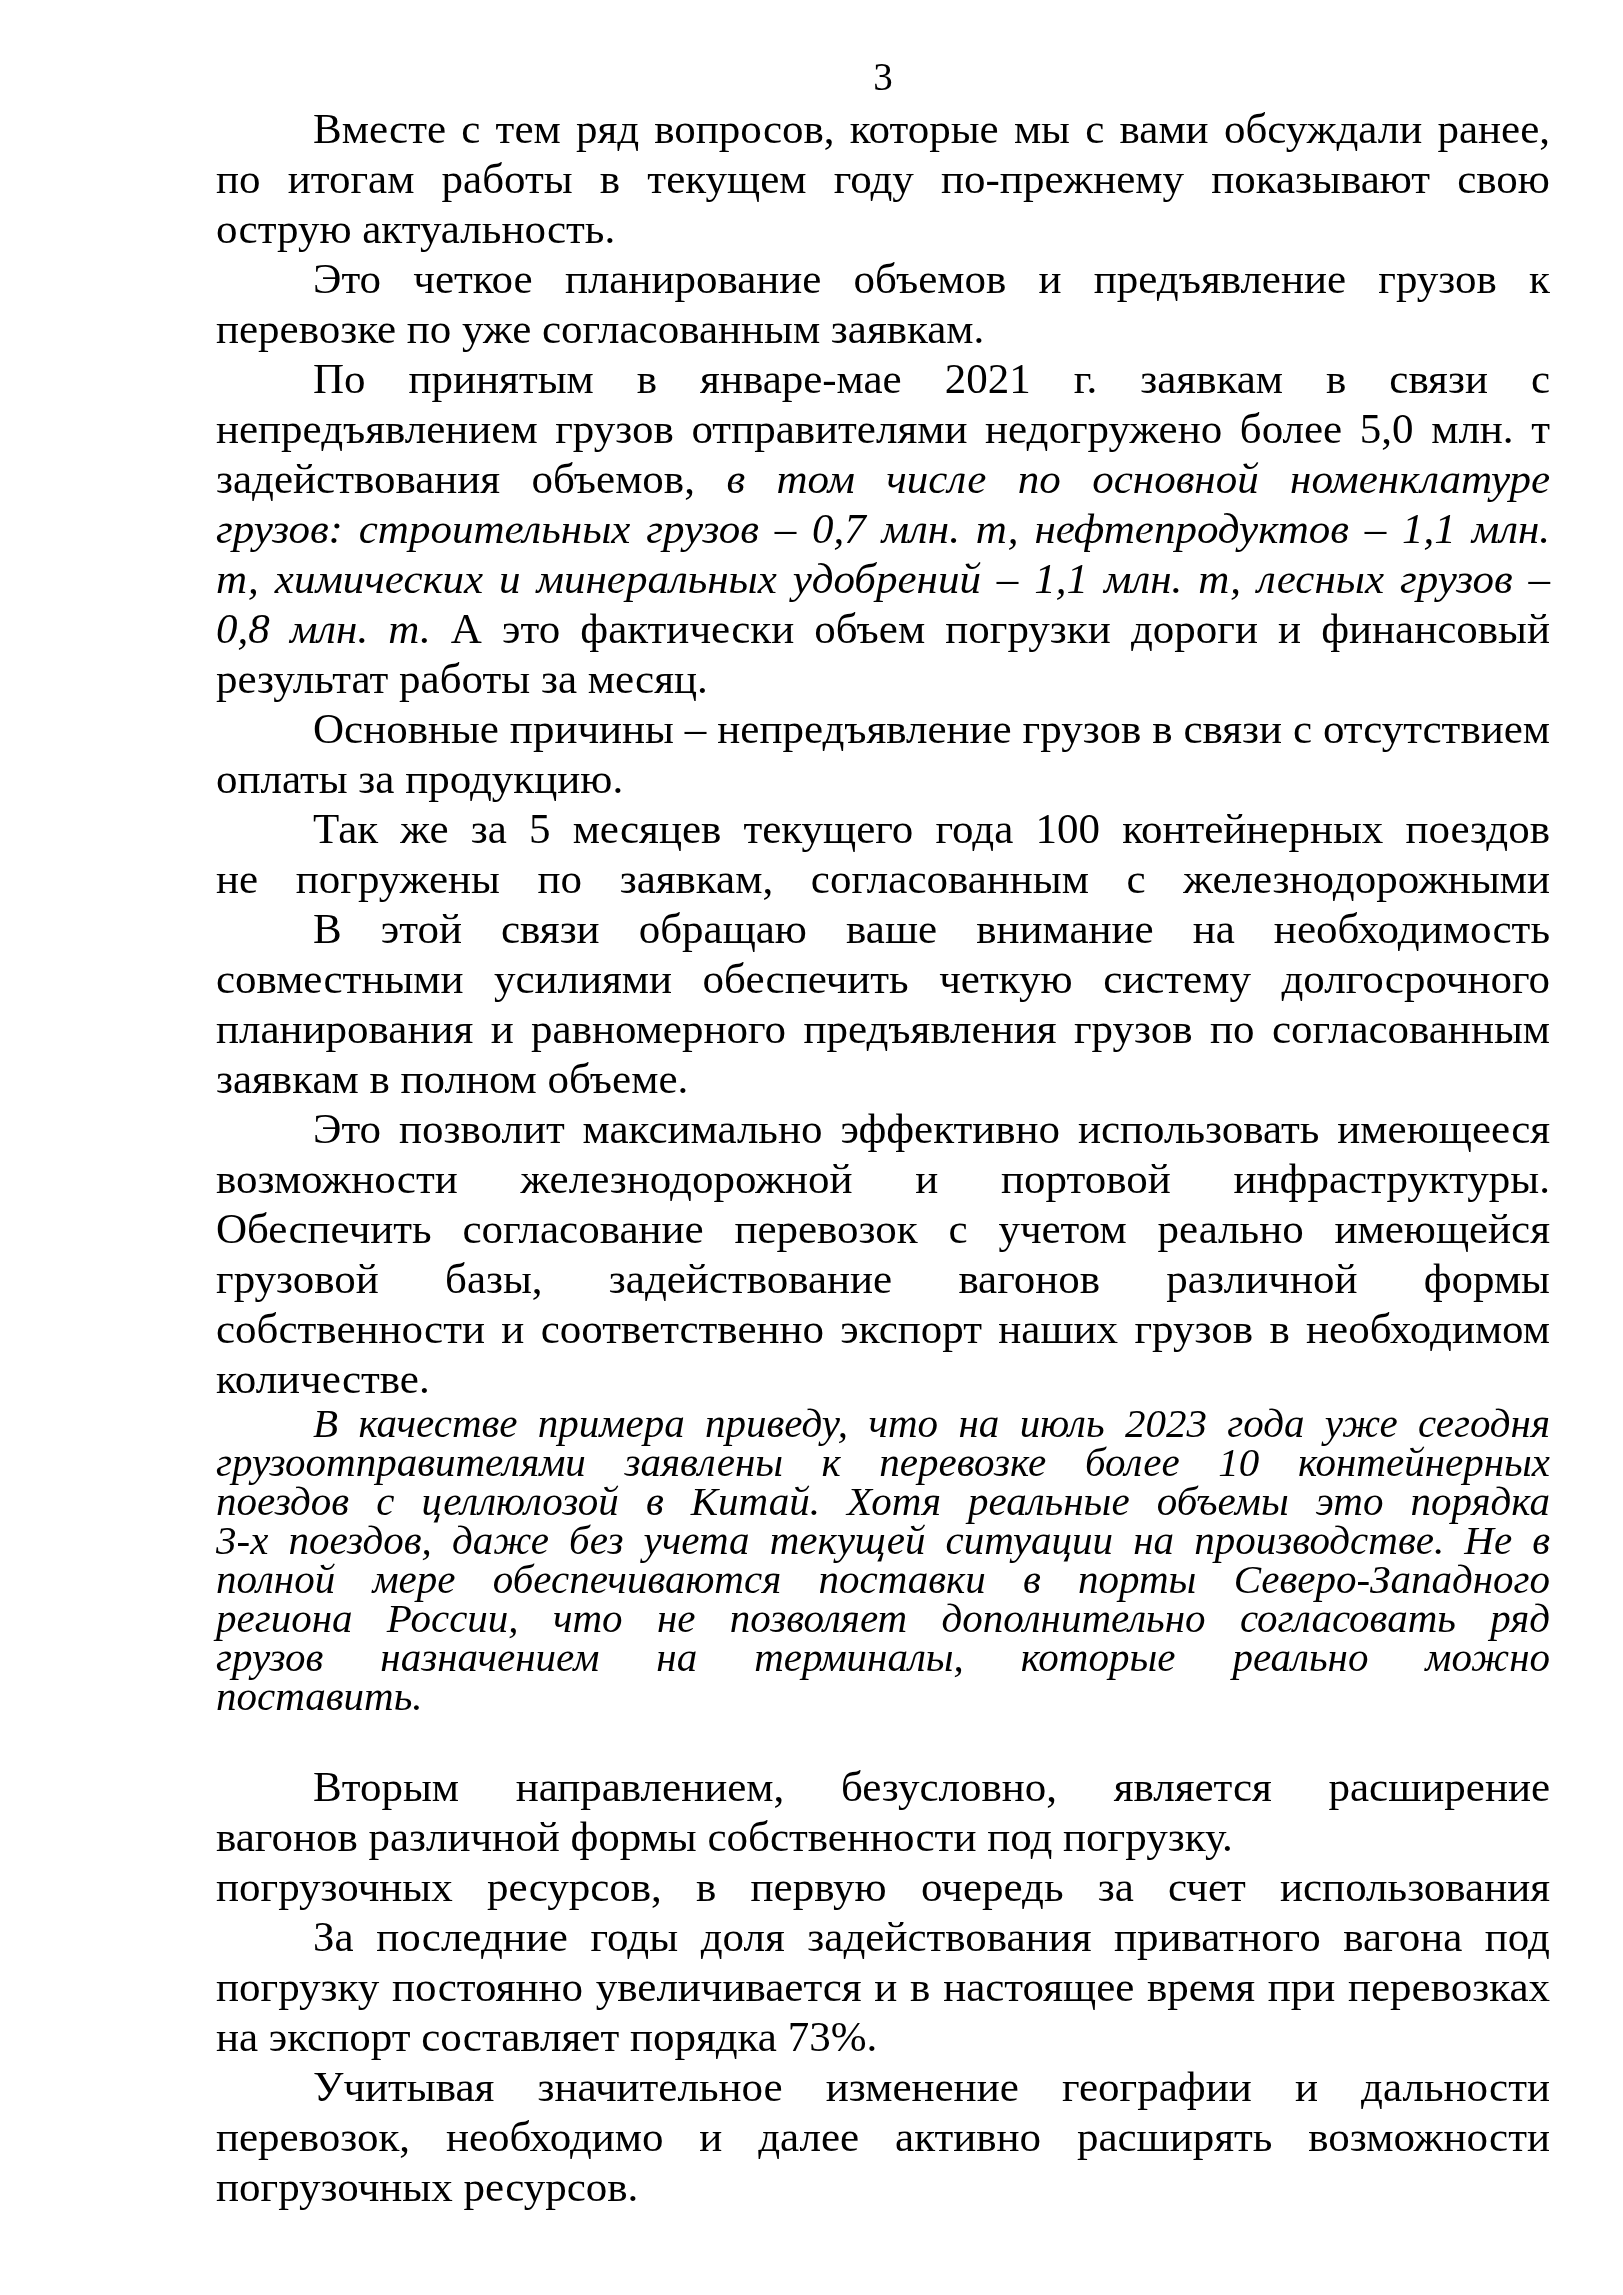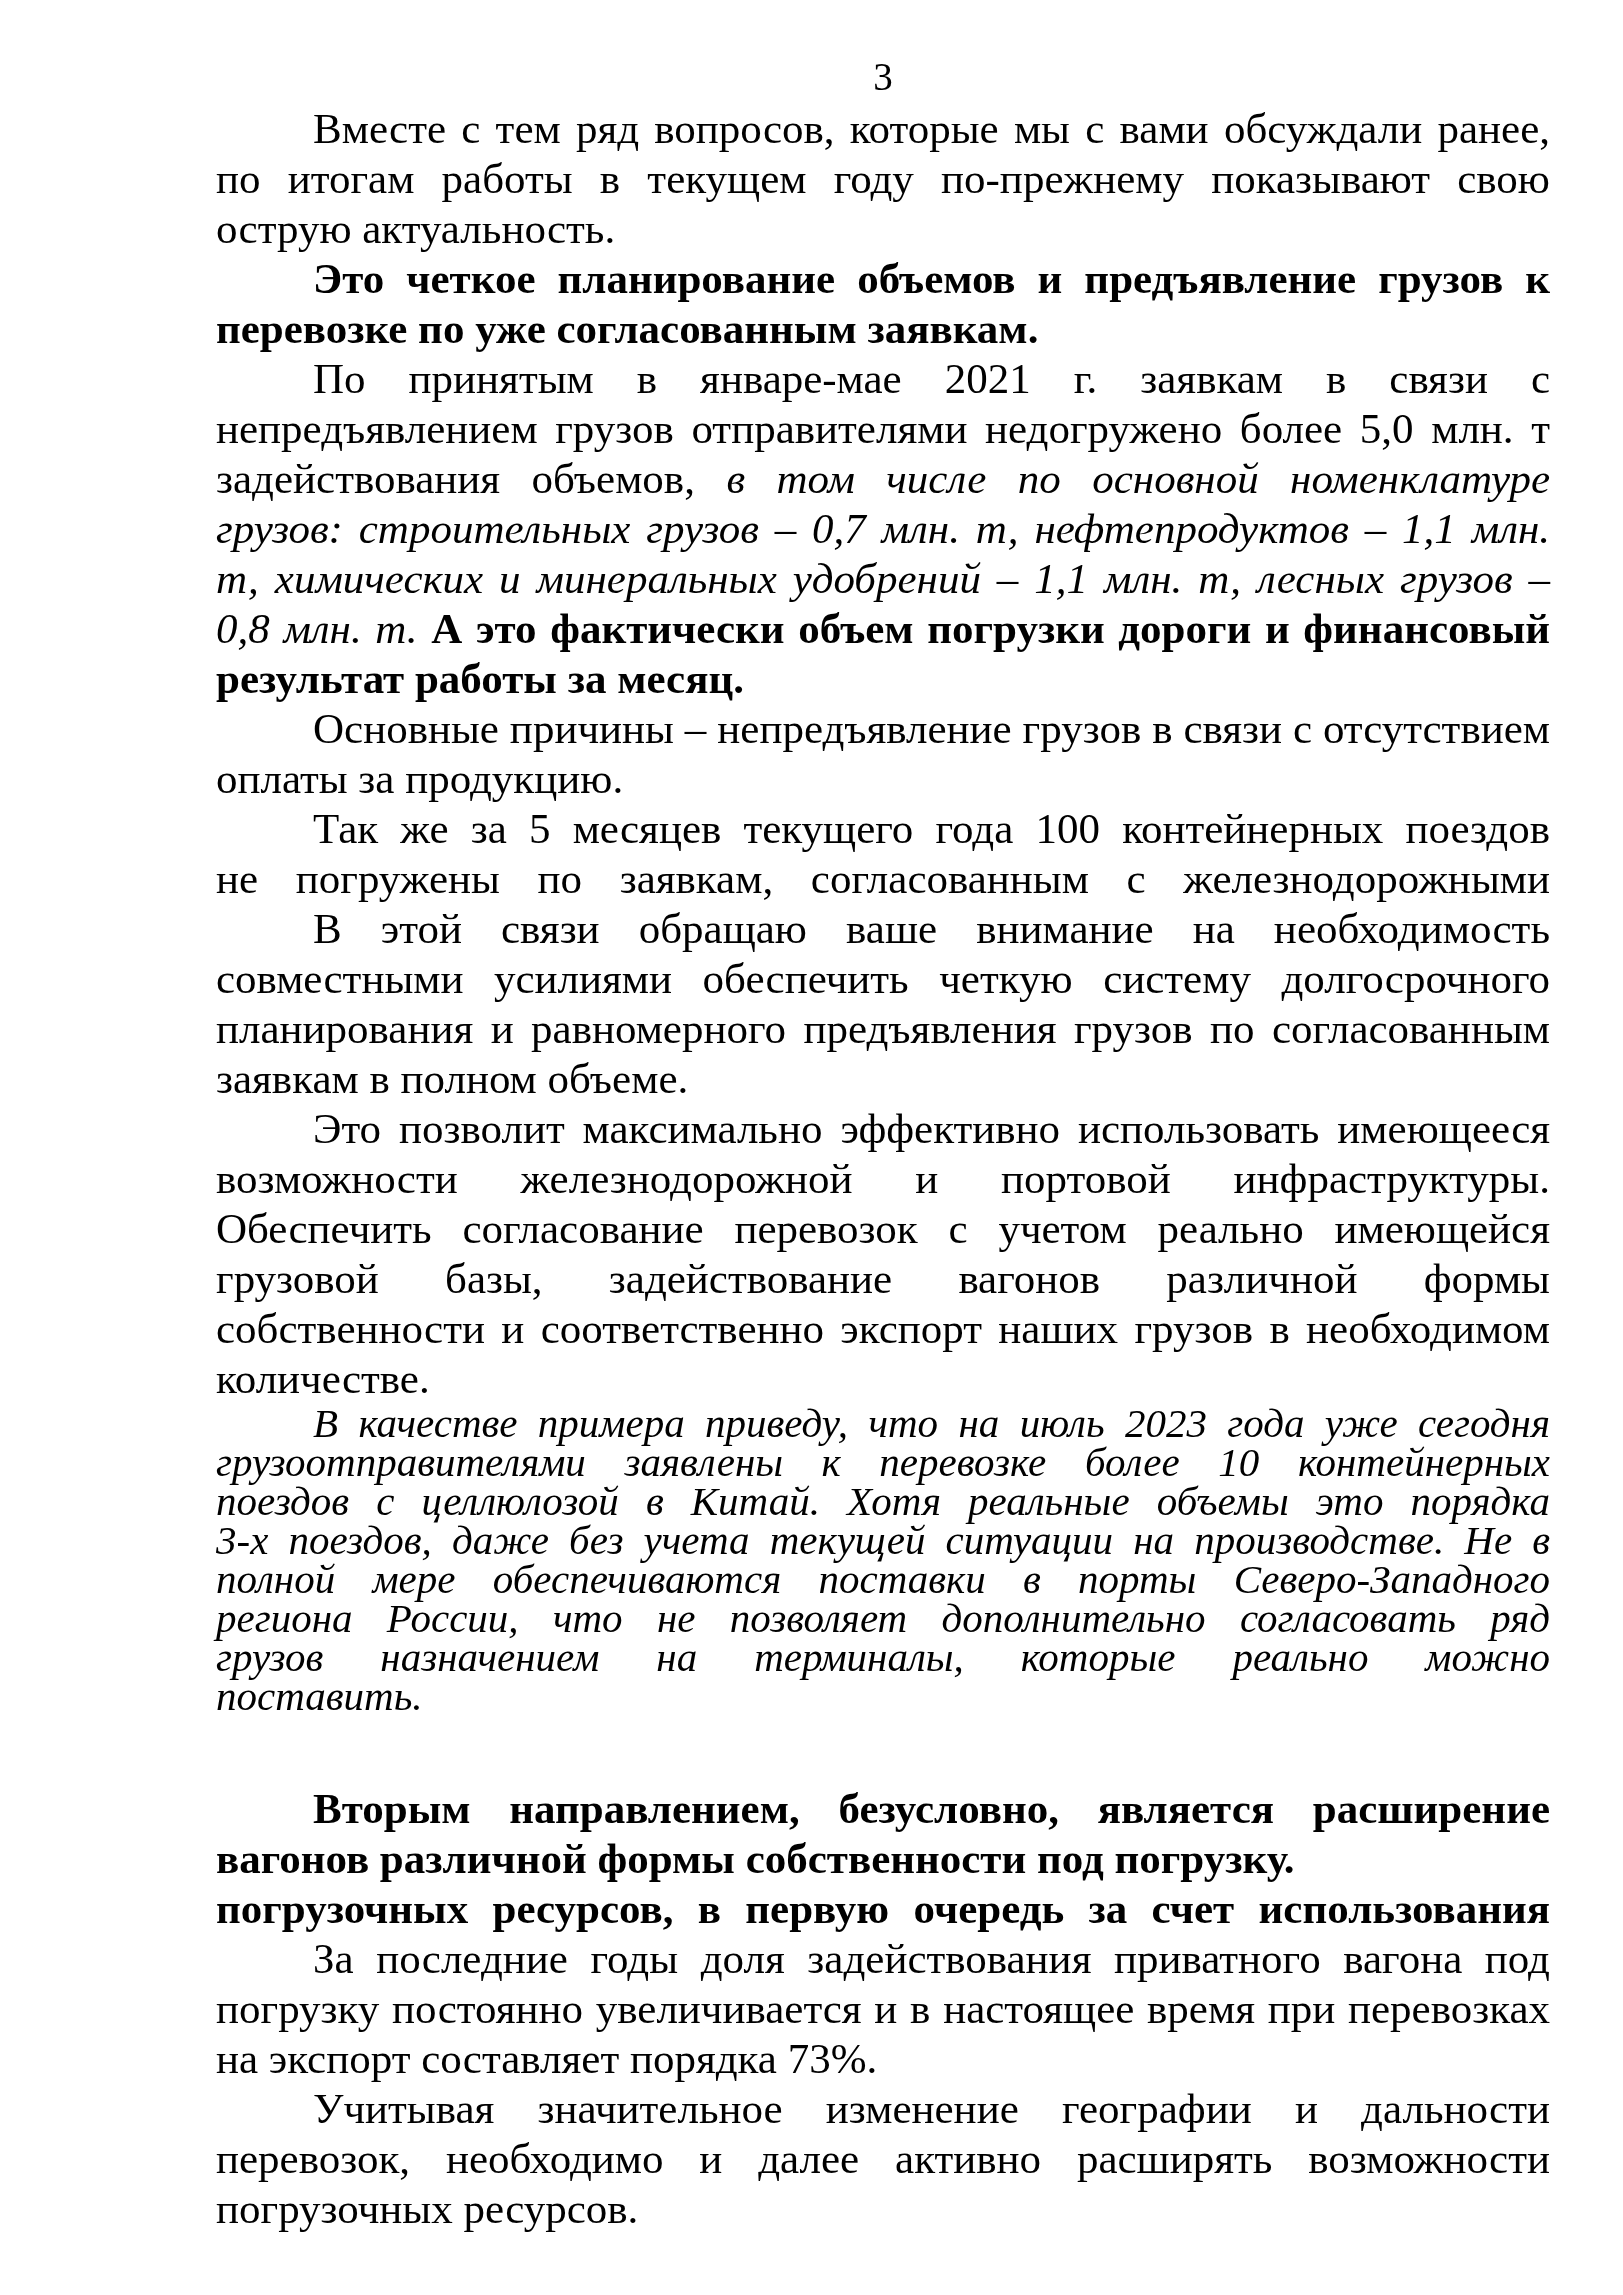--- a/index.html
+++ b/index.html
@@ -31,23 +31,23 @@
     font-size: 43px;
     line-height: 50px;
     text-align: justify;
     text-align-last: justify;
     -moz-text-align-last: justify;
     white-space: normal;
   }
   .line.indent { text-indent: 97px; }
   .line.last { text-align-last: left; -moz-text-align-last: left; }
   .para.tight .line { font-size: 41px; line-height: 39px; }
-  .para.space-before { margin-top: 68px; }
+  .para.space-before { margin-top: 46px; }
   .f-n { font-weight: normal; font-style: normal; }
-  .f-b { font-weight: bold; font-style: normal; }
+  .f-b { font-weight: normal; font-style: normal; }
   .f-i { font-weight: normal; font-style: italic; }
 </style>
 </head>
 <body>
 
 <div class="page">
   <div class="page-number">3</div>
   <div class="doc">
       <div class="para">
         <div class="line indent"><span class="run f-n">Вместе с тем ряд вопросов, которые мы с вами обсуждали ранее,</span></div>

